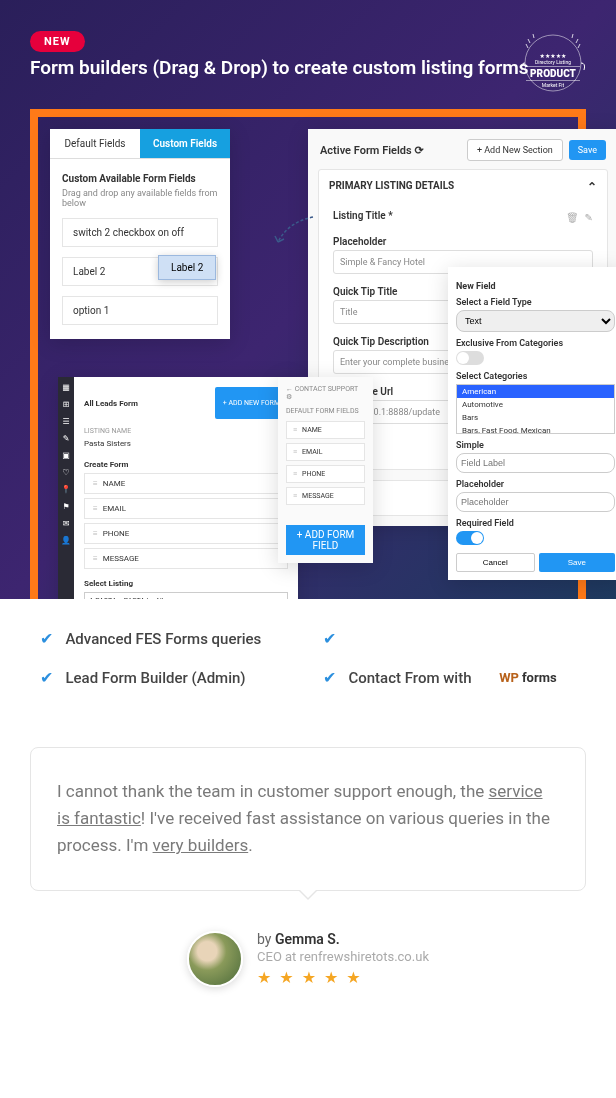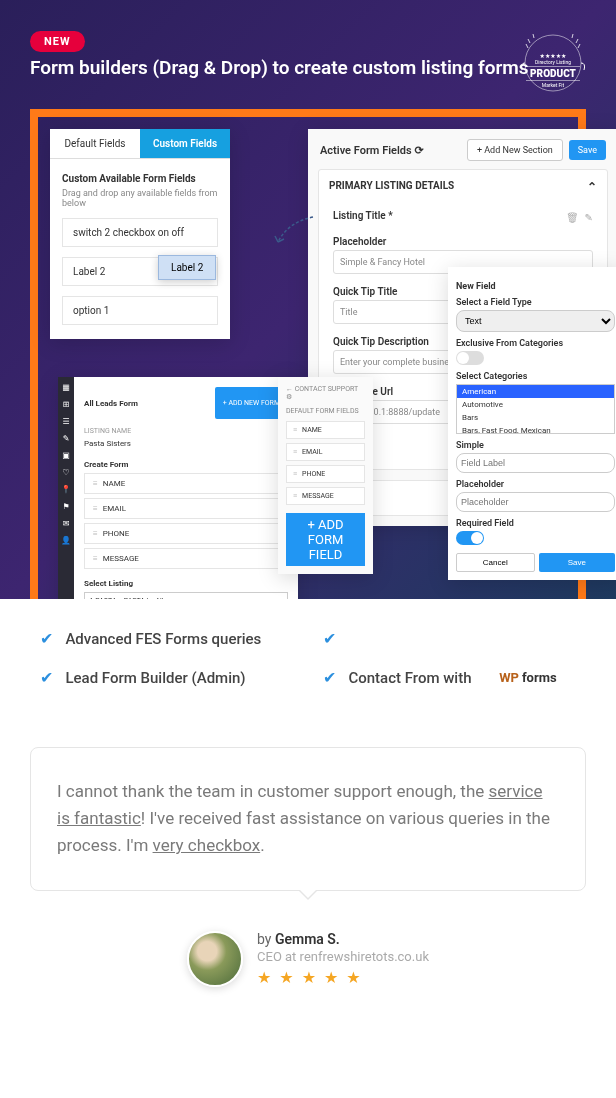--- a/index.html
+++ b/index.html
@@ -55,21 +55,21 @@
 .p4-body{margin-left:16px;padding:10px}
 .p4-row{display:flex;align-items:center;gap:12px;margin-bottom:8px}
 .p4-row .t{font-weight:700;flex:1}
 .add-new{background:#2196f3;color:#fff;padding:12px 8px;font-size:7px;border-radius:2px}
 .mini-field{background:#fff;border:1px solid #e5e5e5;padding:5px 8px;margin-top:4px;font-size:8px;display:flex;align-items:center;gap:5px}
 .mini-field::before{content:"≡";color:#bbb}
 .sel-listing{border:1px solid #ccc;padding:4px;font-size:7px;margin-top:4px}
 .p5{left:240px;top:260px;width:95px;font-size:7px;padding:8px;background:#fafafa}
 .p5 .h{font-size:7px;color:#888;margin-bottom:6px}
 .p5 .mini-field{font-size:7px;padding:4px 6px}
-.add-field-btn{background:#2196f3;color:#fff;padding:4px;text-align:center;font-size:13px;margin-top:8px}
+.add-field-btn{background:#2196f3;color:#fff;padding:4px;text-align:center;font-size:10px;margin-top:20px}
 
 .features{padding:30px 40px;display:grid;grid-template-columns:1fr 1fr;gap:20px 30px}
 .feature{display:flex;align-items:center;gap:12px;font-size:15px;color:#444;font-weight:500}
 .check{color:#2b8fde;font-size:16px}
 .wpforms{display:inline-flex;align-items:flex-end;gap:3px;font-weight:700}
 .wpforms .wp{color:#b8621b;font-size:13px}
 .wpforms .forms{color:#333;font-size:13px}
 
 .testimonial{margin:30px 30px 40px;padding:30px 26px;border:1px solid #e5e5e5;border-radius:8px;position:relative;background:#fff}
 .testimonial p{color:#7a7a7a;font-size:17px;line-height:1.6}
@@ -256,21 +256,21 @@
       <span>Lead Form Builder (Admin)</span>
     </div>
   <div class="feature"><span class="check">✔</span><span>Contact From with</span>&nbsp;<span class="wpforms">
         <span class="wp">WP</span>
         <span class="forms">forms</span>
       </span></div>
 </div>
 
 <div class="testimonial">
   <p>
-    <span>I cannot thank the team in customer support enough, the </span><span class="u">service is fantastic</span><span>! I've received fast assistance on various queries in the process. I'm </span><span class="u">very checkbox</span><span>.</span>
+    <span>I cannot thank the team in customer support enough, the </span><span class="u">service is fantastic</span><span>! I've received fast assistance on various queries in the process. I'm </span><span class="u">very builders</span><span>.</span>
   </p>
   <div class="tri"></div>
 </div>
 
 <div class="author">
   <div class="avatar"></div>
   <div class="author-info">
     <div class="by"><span>by </span><strong>Gemma S.</strong></div>
     <div class="role">CEO at renfrewshiretots.co.uk</div>
     <div class="stars">★ ★ ★ ★ ★</div>

